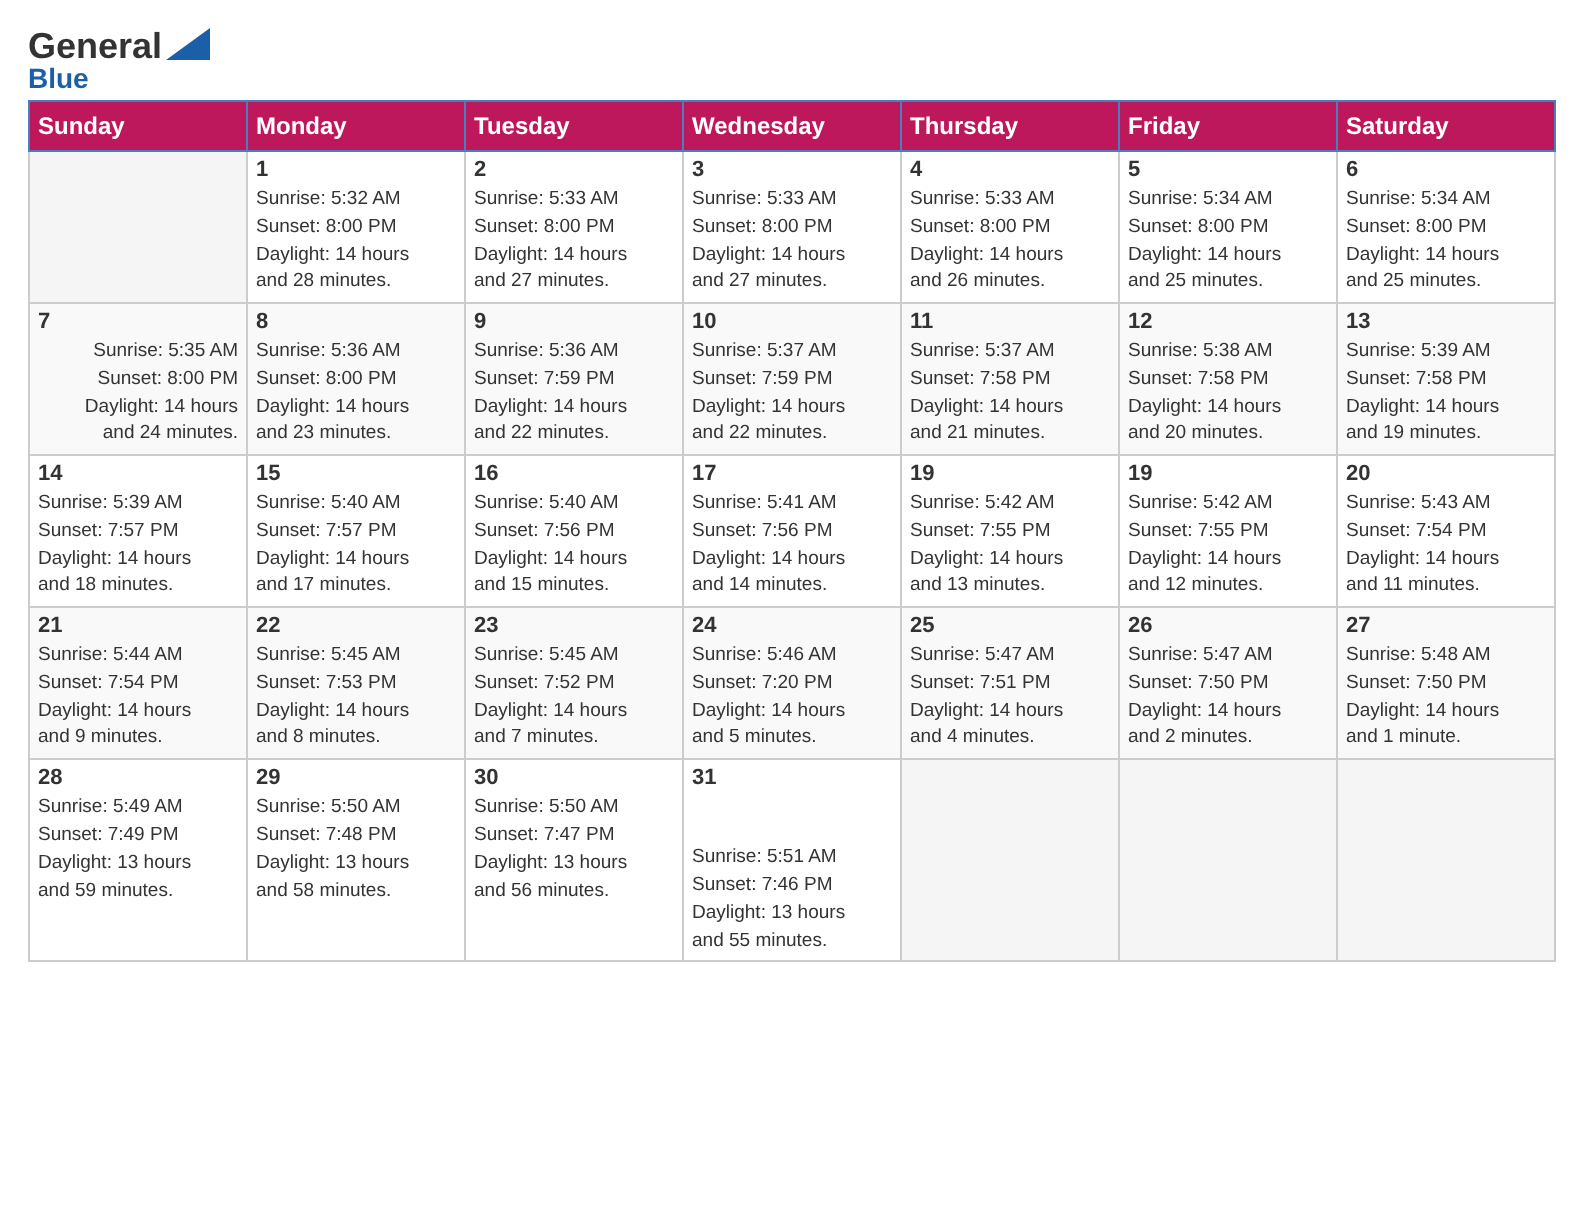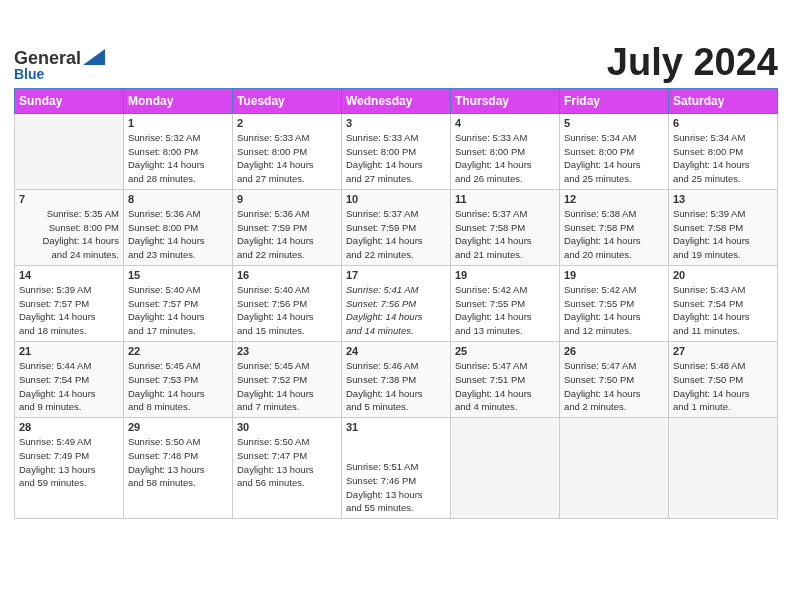--- a/index.html
+++ b/index.html
@@ -9,24 +9,23 @@
       width: 792px;
       height: 612px;
       overflow: hidden;
     }
     .container {
       width: 792px;
       padding: 10px 14px 10px 14px;
     }
     .header-row {
       display: flex;
-      align-items: center;
+      align-items: flex-end;
       justify-content: space-between;
       margin-bottom: 4px;
-      margin-top: 32px;
     }
     .logo {
       display: flex;
       flex-direction: column;
       align-items: flex-start;
       margin-top: 4px;
     }
     .logo-general {
       font-size: 18px;
       font-weight: bold;
@@ -52,21 +51,21 @@
       font-size: 15px;
       color: #333;
       font-weight: normal;
     }
     .calendar-table {
       width: 100%;
       border-collapse: collapse;
       table-layout: fixed;
     }
     .calendar-table th {
-      background-color: #d946ef;
+      background-color: #be185d;
       color: #fff;
       font-size: 12px;
       font-weight: bold;
       padding: 5px 4px;
       text-align: left;
       border: 1px solid #4a7ec0;
     }
     .calendar-table td {
       border: 1px solid #ccc;
       vertical-align: top;
@@ -102,21 +101,20 @@
     <div class="logo">
       <div style="display:flex;align-items:center;">
         <span class="logo-general">General</span>
         <svg width="22" height="16" viewBox="0 0 22 16" style="margin-left:2px;margin-top:-2px;">
           <polygon points="0,16 22,0 22,16" fill="#1a5fa8"></polygon>
         </svg>
       </div>
       <span class="logo-blue">Blue</span>
     </div>
     <div class="title-block">
-      <div class="month-title">July 2024</div>
     </div>
   </div>
 
   <table class="calendar-table">
     <thead>
       <tr>
       <th>Sunday</th>
           <th>Monday</th>
           <th>Tuesday</th>
           <th>Wednesday</th>
@@ -239,21 +237,21 @@
           </td>
           <td>
             <span class="day-num">16</span>
             <div class="day-info" style="white-space: pre-line;">Sunrise: 5:40 AM
 Sunset: 7:56 PM
 Daylight: 14 hours
 and 15 minutes.</div>
           </td>
           <td>
             <span class="day-num">17</span>
-            <div class="day-info" style="white-space: pre-line; font-style: italic;">Sunrise: 5:41 AM
+            <div class="day-info" style="white-space: pre-line;">Sunrise: 5:41 AM
 Sunset: 7:56 PM
 Daylight: 14 hours
 and 14 minutes.</div>
           </td>
           <td>
             <span class="day-num">19</span>
             <div class="day-info" style="white-space: pre-line;">Sunrise: 5:42 AM
 Sunset: 7:55 PM
 Daylight: 14 hours
 and 13 minutes.</div>
@@ -291,21 +289,21 @@
           <td>
             <span class="day-num">23</span>
             <div class="day-info" style="white-space: pre-line;">Sunrise: 5:45 AM
 Sunset: 7:52 PM
 Daylight: 14 hours
 and 7 minutes.</div>
           </td>
           <td>
             <span class="day-num">24</span>
             <div class="day-info" style="white-space: pre-line;">Sunrise: 5:46 AM
-Sunset: 7:38 PM
+Sunset: 7:20 PM
 Daylight: 14 hours
 and 5 minutes.</div>
           </td>
           <td>
             <span class="day-num">25</span>
             <div class="day-info" style="white-space: pre-line;">Sunrise: 5:47 AM
 Sunset: 7:51 PM
 Daylight: 14 hours
 and 4 minutes.</div>
           </td>

